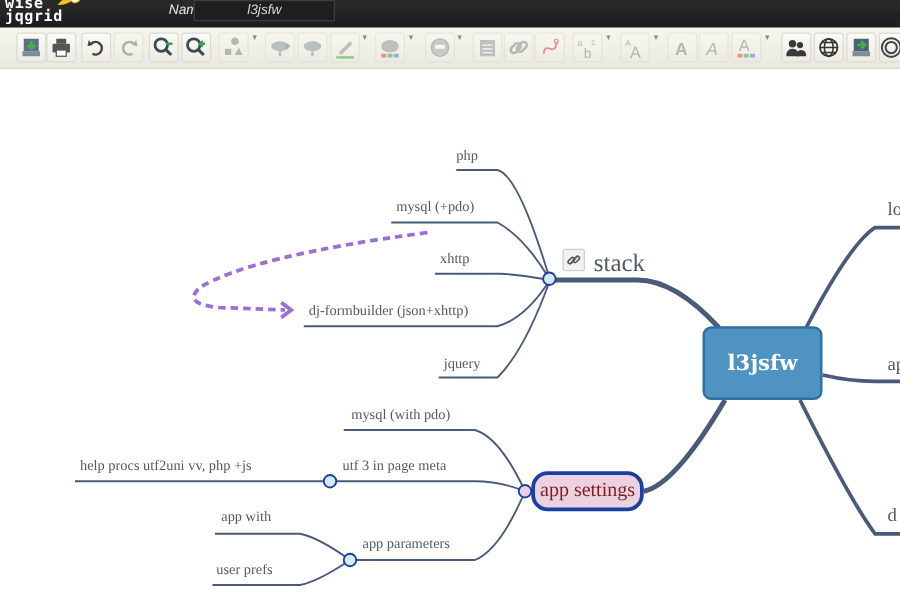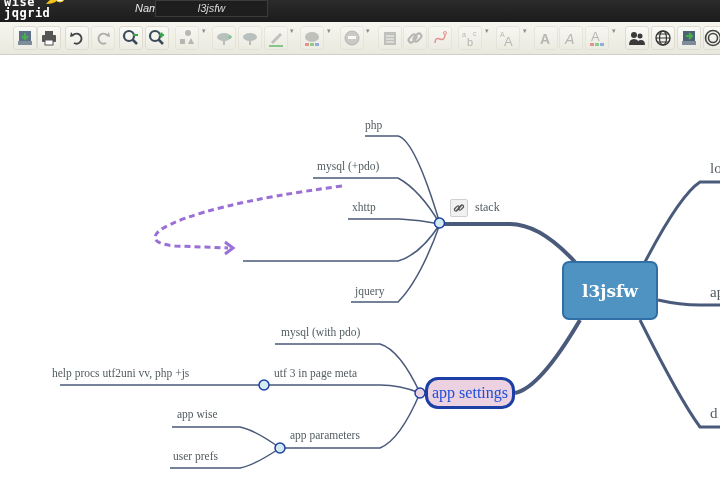--- a/index.html
+++ b/index.html
@@ -14,23 +14,23 @@
   #name-field { position: absolute; left: 155px; top: 0px; width: 113px; height: 17px; background: #1e1e1e; border: 1px solid #3c3c3c; color: #d8d8d8; font-style: italic; font-size: 11px; text-align: center; line-height: 14px; }
   #toolbar { position: absolute; left: 0; top: 22px; width: 720px; height: 33px; background: linear-gradient(#f6f6ee, #e9e9df); border-bottom: 1px solid #cfcfc4; }
   .tb { position: absolute; top: 4px; width: 24px; height: 24px; border-radius: 3px; background: linear-gradient(#fbfbf7, #ececE3); border: 1px solid #dedcd2; display: flex; align-items: center; justify-content: center; }
   .tb svg { width: 18px; height: 18px; }
   .tb.dim { opacity: 0.55; }
   .caret { position: absolute; top: 6px; width: 6px; height: 6px; font-size: 7px; color: #8a8a8a; line-height: 6px; }
   #canvas { position: absolute; left: 0; top: 56px; width: 720px; height: 424px; background: #ffffff; }
   #canvas svg.map { position: absolute; left: 0; top: -56px; width: 720px; height: 480px; }
   .topic { position: absolute; color: #525c61; font-family: "Liberation Serif", serif; font-size: 11.5px; white-space: nowrap; }
   #central { position: absolute; left: 562px; top: 261px; width: 96px; height: 59px; background: #4f93c3; border: 2px solid #2f6fa5; border-radius: 7px; color: #ffffff; font-family: "DejaVu Serif", serif; font-weight: bold; font-size: 17px; display: flex; align-items: center; justify-content: center; }
-  #stack-label { position: absolute; left: 475px; top: 200px; font-family: "Liberation Serif", serif; color: #525c61; font-size: 12px; }
+  #stack-label { position: absolute; left: 475px; top: 200px; font-family: "Liberation Serif", serif; color: #525c61; font-size: 20px; }
   #stack-link { position: absolute; left: 450px; top: 199px; width: 18px; height: 18px; border: 1px solid #cfcfcf; background: #f1f1f1; border-radius: 2px; display: flex; align-items: center; justify-content: center; }
-  #appsettings { position: absolute; left: 425px; top: 377px; width: 90px; height: 32px; background: #ecd2e0; border: 3px solid #1b3fa4; border-radius: 13px; color: #1d4ed8; font-family: "Liberation Serif", serif; font-size: 16px; display: flex; align-items: center; justify-content: center; }
+  #appsettings { position: absolute; left: 425px; top: 377px; width: 90px; height: 32px; background: #ecd2e0; border: 3px solid #1b3fa4; border-radius: 13px; color: #7f1d1d; font-family: "Liberation Serif", serif; font-size: 16px; display: flex; align-items: center; justify-content: center; }
 </style>
 </head>
 <body>
 
 <div id="topbar">
   <div id="logo">
     <svg class="bird" viewBox="0 0 22 14">
       <path d="M2 10 Q8 2 14 6 Q10 10 2 10Z" fill="#f4c21c"></path>
       <circle cx="16" cy="4" r="4" fill="#ffffff" stroke="#f4c21c" stroke-width="1"></circle>
       <circle cx="17" cy="4" r="1.3" fill="#2a4c8c"></circle>
@@ -239,27 +239,28 @@
     <circle cx="264" cy="385" r="5" fill="#d4eaf2" stroke="#1b3fa4" stroke-width="1.5"></circle>
 
     <path d="M172 427 L240 427 Q255 430 280 448" stroke="#4a5a7a" stroke-width="1.5" fill="none"></path>
     <path d="M170 468 L240 468 Q255 465 280 448" stroke="#4a5a7a" stroke-width="1.5" fill="none"></path>
     <circle cx="280" cy="448" r="5" fill="#d4eaf2" stroke="#1b3fa4" stroke-width="1.5"></circle>
   </svg>
 
   <span class="topic" style="left:365px; top:63px">php</span>
   <span class="topic" style="left:317px; top:104px">mysql (+pdo)</span>
   <span class="topic" style="left:352px; top:145px">xhttp</span>
+  <span class="topic" style="left:247px; top:187px">dj-formbuilder (json+xhttp)</span>
   <span class="topic" style="left:355px; top:229px">jquery</span>
 
   <span class="topic" style="left:281px; top:270px">mysql (with pdo)</span>
   <span class="topic" style="left:274px; top:311px">utf 3 in page meta</span>
-  <span class="topic" style="left:52px; top:311px">help procs utf2uni vv, php +js</span>
+  <span class="topic" style="left:64px; top:311px">help procs utf2uni vv, php +js</span>
   <span class="topic" style="left:290px; top:373px">app parameters</span>
-  <span class="topic" style="left:177px; top:352px">app wise</span>
+  <span class="topic" style="left:177px; top:352px">app with</span>
   <span class="topic" style="left:173px; top:394px">user prefs</span>
 
   <span class="topic" style="left:710px; top:104px; font-size:15px">lo</span>
   <span class="topic" style="left:710px; top:228px; font-size:15px">ap</span>
   <span class="topic" style="left:710px; top:349px; font-size:15px">d</span>
 </div>
 
 <div id="stack-link">
   <svg width="12" height="12" viewBox="0 0 12 12">
       <path d="M3 9 L9 3" stroke="#666" stroke-width="1.2"></path>

